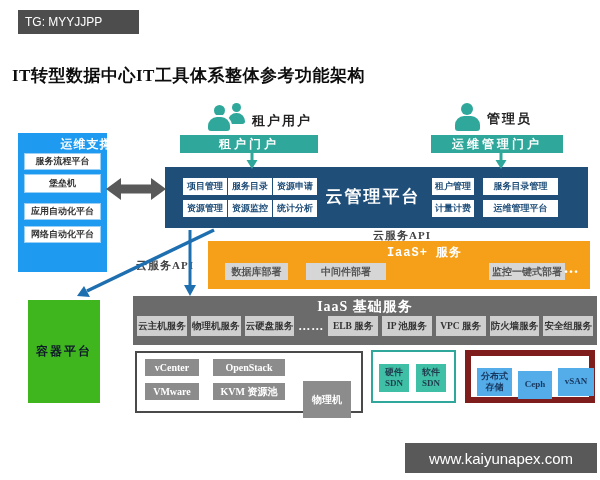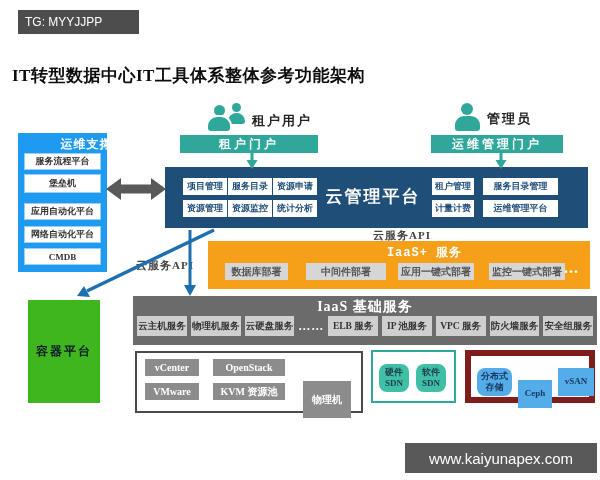--- a/index.html
+++ b/index.html
@@ -1,20 +1,20 @@
 <!DOCTYPE html>
 <html><head>
 <meta charset="utf-8">
 <style>
   html,body{margin:0;padding:0;background:#fff;}
   .stage{position:relative;width:600px;height:480px;background:#ffffff;overflow:hidden;
          font-family:"Liberation Serif",serif;outline:1px solid #e3e3e3;}
   .abs{position:absolute;}
   .flexc{display:flex;align-items:center;justify-content:center;text-align:center;}
-  .pre{white-space:pre-line;border-radius:8px;}
+  .pre{white-space:pre-line;}
 
   .tag-box{left:18px;top:10px;width:121px;height:24px;background:#4d4d4d;color:#fff;
            font-family:"Liberation Sans",sans-serif;font-size:12px;display:flex;align-items:center;padding-left:7px;box-sizing:border-box;}
   .page-title{left:12px;top:64px;width:480px;font-size:17px;font-weight:bold;color:#0d0d0d;letter-spacing:0.5px;}
 
   
   .p-head{border-radius:50%;background:#2fa89b;margin:0 auto 1px;}
   .p-body{border-radius:9px 9px 3px 3px;background:#2fa89b;margin:0 auto;}
   .actor-label{font-size:13px;font-weight:bold;color:#222;letter-spacing:2px;}
 
@@ -88,21 +88,20 @@
 
   <div class="abs flexc portal-bar" style="left:431px;top:135px;width:132px;">运维管理门户</div>
   <div class="abs flexc portal-bar" style="left:180px;top:135px;width:138px;">租户门户</div>
 
   <div class="abs ops-panel">
     <div class="abs ops-title">运维支撑</div>
     <div class="abs flexc ops-cell" style="top:20px;">服务流程平台</div>
     <div class="abs flexc ops-cell" style="top:41px;height:19px;">堡垒机</div>
     <div class="abs flexc ops-cell" style="top:70px;text-align:center;">应用自动化平台</div>
     <div class="abs flexc ops-cell" style="top:93px;">网络自动化平台</div>
-    <div class="abs flexc ops-cell" style="top:115px;">CMDB</div>
   </div>
 
   <div class="abs cloud-panel">
     <div class="abs flexc cloud-cell" style="left:18px;top:11px;width:44px;">项目管理</div>
     <div class="abs flexc cloud-cell" style="left:63px;top:11px;width:44px;">服务目录</div>
     <div class="abs flexc cloud-cell" style="left:108px;top:11px;width:44px;">资源申请</div>
     <div class="abs flexc cloud-cell" style="left:18px;top:33px;width:44px;">资源管理</div>
     <div class="abs flexc cloud-cell" style="left:63px;top:33px;width:44px;">资源监控</div>
     <div class="abs flexc cloud-cell" style="left:108px;top:33px;width:44px;">统计分析</div>
     <div class="abs cloud-title">云管理平台</div>
@@ -112,21 +111,20 @@
     <div class="abs flexc cloud-cell" style="left:318px;top:33px;width:75px;">运维管理平台</div>
   </div>
 
   <div class="abs api-label" style="left:362px;top:228px;width:80px;text-align:center;">云服务API</div>
   <div class="abs api-label" style="left:136px;top:258px;">云服务API</div>
 
   <div class="abs iaasplus-panel">
     <div class="abs iaasplus-title">IaaS+ 服务</div>
     <div class="abs flexc iaasplus-cell" style="left:17px;width:63px;">数据库部署</div>
     <div class="abs flexc iaasplus-cell" style="left:98px;width:80px;">中间件部署</div>
-    <div class="abs flexc iaasplus-cell" style="left:190px;width:76px;">应用一键式部署</div>
     <div class="abs flexc iaasplus-cell" style="left:281px;width:76px;">监控一键式部署</div>
     <div class="abs iaasplus-more">...</div>
   </div>
 
   <div class="abs iaasbase-panel">
     <div class="abs iaasbase-title">IaaS 基础服务</div>
     <div class="abs iaasbase-row">
       <div class="iaasbase-cell">云主机服务</div>
       <div class="iaasbase-cell">物理机服务</div>
       <div class="iaasbase-cell">云硬盘服务</div>
@@ -152,21 +150,21 @@
   <div class="abs sdn-panel">
     <div class="abs flexc sdn-cell pre" style="left:6px;top:12px;width:30px;height:28px;">硬件
 SDN</div>
     <div class="abs flexc sdn-cell pre" style="left:43px;top:12px;width:30px;height:28px;">软件
 SDN</div>
   </div>
 
   <div class="abs storage-panel">
     <div class="abs flexc storage-cell pre" style="left:6px;top:12px;width:35px;height:28px;">分布式
 存储</div>
-    <div class="abs flexc storage-cell" style="left:47px;top:24px;width:34px;height:28px;">Ceph</div>
+    <div class="abs flexc storage-cell" style="left:47px;top:15px;width:34px;height:28px;">Ceph</div>
     <div class="abs flexc storage-cell" style="left:87px;top:12px;width:36px;height:28px;">vSAN</div>
   </div>
 
   <div class="abs flexc footer-bar">
     <span>www.kaiyunapex.com</span>
   </div>
 
   <svg class="connectors" width="600" height="480" viewBox="0 0 600 480">
     <g stroke="#2fa89b" fill="#2fa89b">
       <line x1="252" y1="153" x2="252" y2="161" stroke-width="3"></line>

